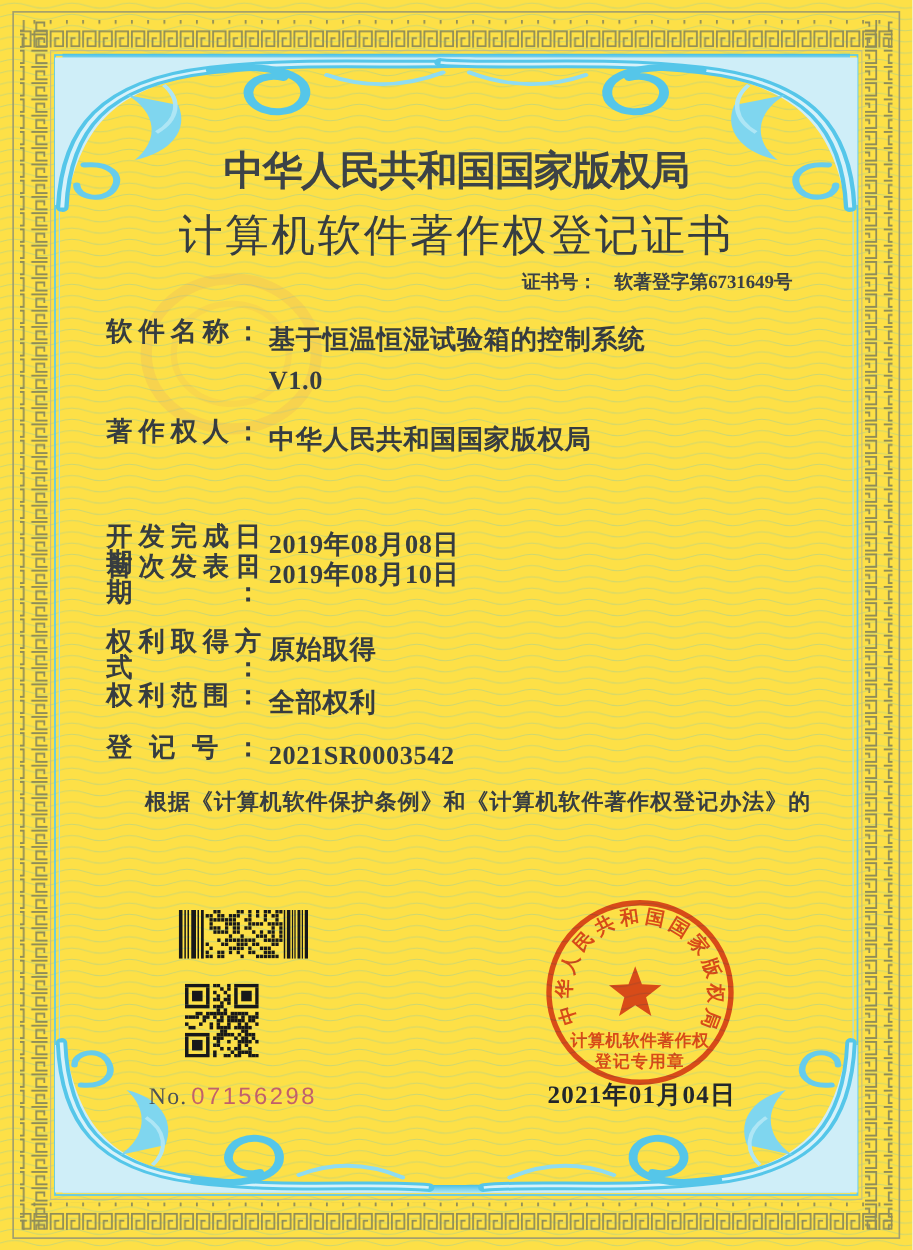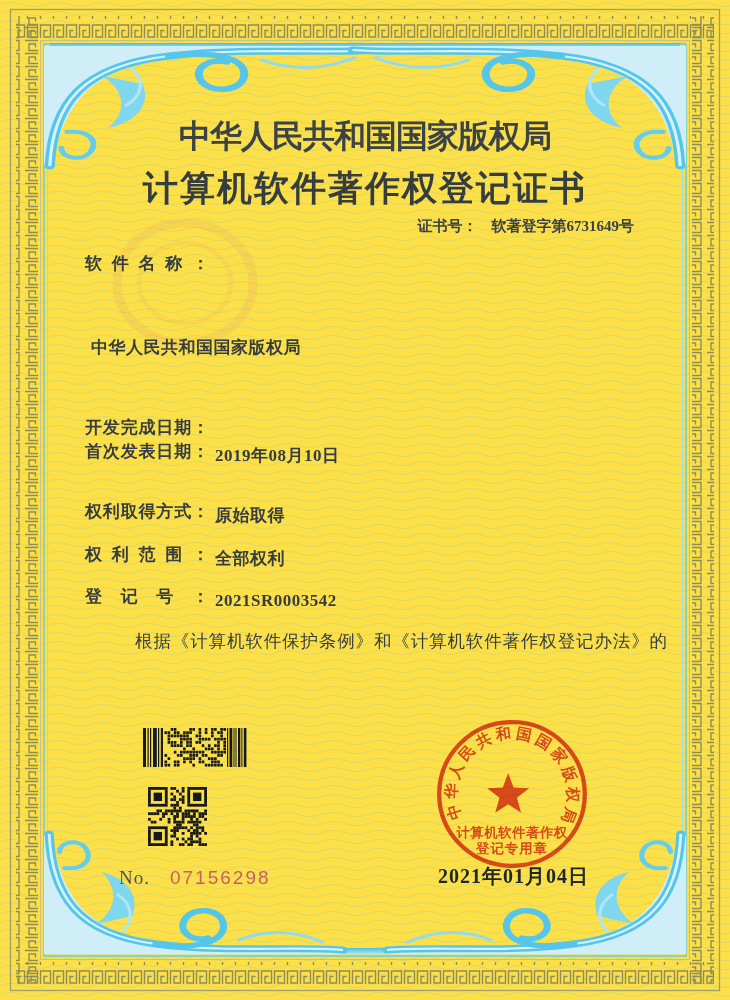--- a/index.html
+++ b/index.html
@@ -5,32 +5,32 @@
   html,body{margin:0;padding:0;background:#eef6f9;}
   .page{
     position:relative;width:730px;height:1000px;overflow:hidden;
     background:#fde047;
     font-family:"Liberation Serif","DejaVu Serif",serif;
     color:#383e42;
   }
   .border-svg{position:absolute;left:0;top:0;width:730px;height:1000px;}
   .abs{position:absolute;line-height:1;}
   .title1{left:0;right:0;top:120px;text-align:center;font-size:32px;font-weight:bold;letter-spacing:-1px;color:#3c4347;}
-  .title2{left:0;right:0;top:171px;text-align:center;font-size:35px;font-weight:bold;letter-spacing:2px;color:#363d41;}
+  .title2{left:0;right:0;top:171px;text-align:center;font-size:35px;font-weight:normal;letter-spacing:2px;color:#363d41;}
   .certno{right:96px;top:219px;font-size:15px;font-weight:bold;color:#3b4145;}
   .certno .lbl{margin-right:14px;}
-  .row{left:85px;width:570px;font-size:17px;font-weight:bold;color:#363c40;display:flex;}
+  .row{left:85px;width:570px;font-size:21px;font-weight:bold;color:#363c40;display:flex;}
   .row .label{flex:0 0 124px;text-align:justify;text-align-last:justify;}
   .row .value{margin-left:6px;white-space:pre-line;line-height:1.55;letter-spacing:.5px;}
-  .stmt{left:85px;width:563px;font-size:17.5px;font-weight:normal;color:#373d41;line-height:1;margin-left:19px;}
+  .stmt{left:85px;width:563px;font-size:17.5px;font-weight:bold;color:#373d41;line-height:1;}
   .stmt.l1{top:633px;text-align:justify;text-align-last:justify;padding-left:31px;box-sizing:border-box;}
   .stmt.l2{top:677px;letter-spacing:.5px;}
   .serial{left:119px;top:868px;font-size:19px;}
   .serial .no{color:#4c5257;letter-spacing:1px;}
-  .serial .num{color:#c2606b;letter-spacing:2px;margin-left:20px;font-family:"Liberation Sans","DejaVu Sans",sans-serif;}
+  .serial .num{color:#c2606b;letter-spacing:2px;margin-left:3px;font-family:"Liberation Sans","DejaVu Sans",sans-serif;}
   .issue-date{left:438px;top:866px;font-size:20px;font-weight:bold;color:#22272b;letter-spacing:1px;}
   .barcode{left:143px;top:728px;width:104px;height:39px;}
   .qr{left:148px;top:787px;width:59px;height:59px;}
   .seal{left:421px;top:703px;width:182px;height:182px;mix-blend-mode:multiply;opacity:.93;}
   .seal text{font-family:"Liberation Sans","DejaVu Sans",sans-serif;}
 </style>
 </head>
 <body>
 
 <div class="page">
@@ -95,26 +95,30 @@
   </svg>
 
   <div class="abs title1">中华人民共和国国家版权局</div>
   <div class="abs title2">计算机软件著作权登记证书</div>
   <div class="abs certno">
     <span class="lbl">证书号：</span><span>软著登字第6731649号</span>
   </div>
 
   <div class="abs row" style="top:255px">
     <span class="label">软件名称：</span>
+    <span class="value">基于恒温恒湿试验箱的控制系统
+V1.0</span>
   </div>
   <div class="abs row" style="top:335px">
+    <span class="label">著作权人：</span>
     <span class="value">中华人民共和国国家版权局</span>
   </div>
   <div class="abs row" style="top:419px">
     <span class="label">开发完成日期：</span>
+    <span class="value">2019年08月08日</span>
   </div>
   <div class="abs row" style="top:443px">
     <span class="label">首次发表日期：</span>
     <span class="value">2019年08月10日</span>
   </div>
   <div class="abs row" style="top:546px">
     <span class="label">权利范围：</span>
     <span class="value">全部权利</span>
   </div>
   <div class="abs row" style="top:503px">

